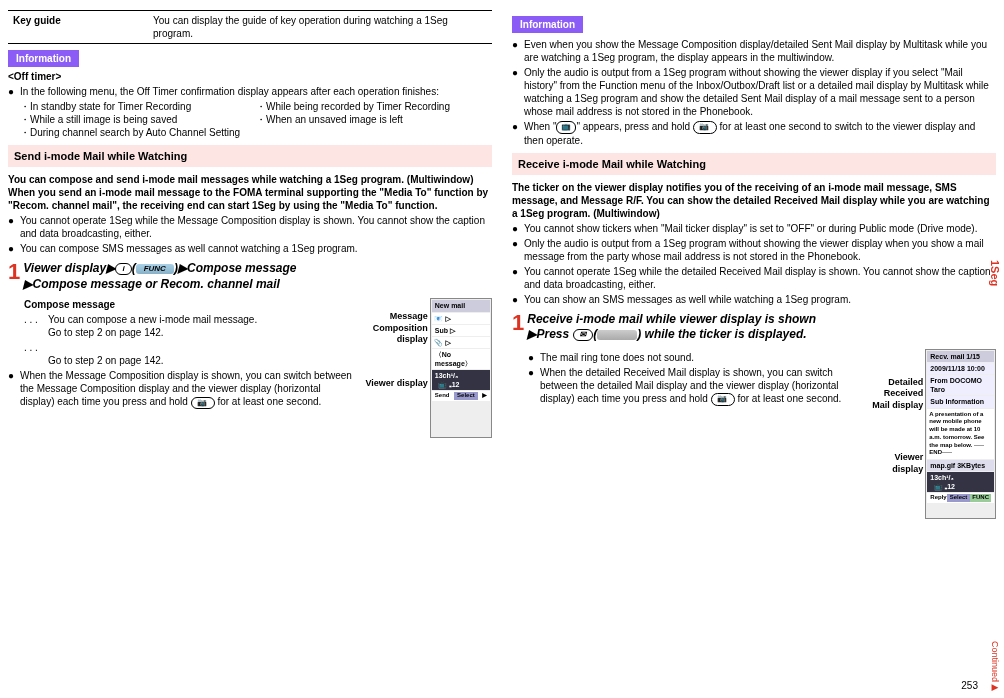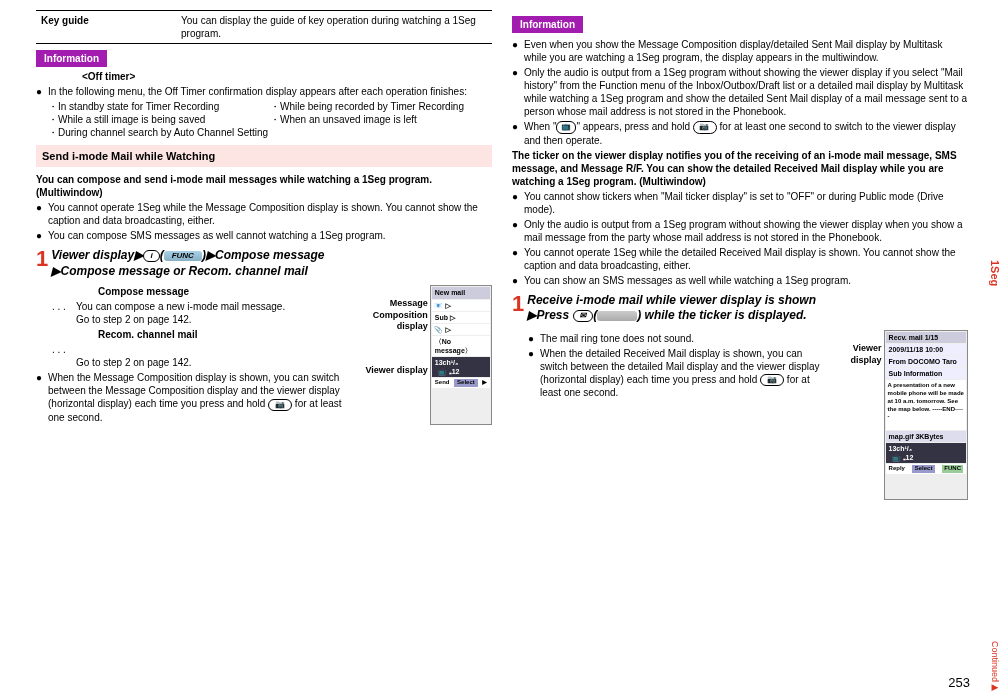--- a/index.html
+++ b/index.html
@@ -1,22 +1,22 @@
 <!DOCTYPE html>
 <html><head>
 <meta charset="utf-8">
 <style>
 * { margin: 0; padding: 0; box-sizing: border-box; }
 body { font-family: Arial, Helvetica, sans-serif; font-size: 10px; line-height: 1.3; width: 1004px; height: 698px; background: #fff; color: #000; position: relative; }
-.page { display: flex; padding: 10px 36px; gap: 20px; }
+.page { display: flex; padding: 10px 8px; gap: 20px; }
 .col { flex: 1; }
 .table-row { display: flex; border-top: 1px solid #000; border-bottom: 1px solid #000; }
 .table-cell-left { width: 140px; font-weight: bold; padding: 3px 5px; }
 .table-cell-right { flex: 1; padding: 3px 5px; }
-.info-box { background: #a21caf; color: #fff; font-weight: bold; display: inline-block; padding: 2px 8px; margin: 6px 0 3px 0; font-size: 10px; }
+.info-box { background: #8b5cf6; color: #fff; font-weight: bold; display: inline-block; padding: 2px 8px; margin: 6px 0 3px 0; font-size: 10px; }
 .section-header { background: #fce5e3; font-weight: bold; padding: 4px 6px; margin: 6px 0; font-size: 11px; }
 .bold { font-weight: bold; }
 .bullet { display: flex; margin: 2px 0; }
 .bullet-mark { width: 12px; flex-shrink: 0; }
 .bullet-text { flex: 1; }
 .sub-mark { width: 10px; flex-shrink: 0; }
 .dot-list { display: flex; flex-wrap: wrap; margin-left: 12px; }
 .dot-item { width: 50%; display: flex; }
 .step-num { color: #d32; font-size: 22px; font-weight: bold; float: left; margin-right: 3px; line-height: 1; }
 .step-text { font-weight: bold; font-size: 12px; font-style: italic; }
@@ -25,27 +25,27 @@
 .inline-icon { display: inline-block; border: 1px solid #000; border-radius: 6px; padding: 0 4px; font-size: 8px; vertical-align: middle; background: #fff; }
 .inline-icon-oval { display: inline-block; border: 1px solid #000; border-radius: 10px; padding: 0 6px; font-size: 8px; vertical-align: middle; background: #fff; }
 .func-pill { display: inline-block; background: linear-gradient(#a8d0e6, #88b0c6); border-radius: 3px; padding: 0 8px; font-size: 8px; vertical-align: middle; }
 .tri { color: #000; }
 .figure-block { display: flex; gap: 6px; margin: 6px 0; }
 .figure-text { flex: 1; }
 .figure-img { width: 130px; font-weight: bold; }
 .phone-screen { border: 1px solid #888; background: #eee; width: 120px; height: 140px; position: relative; }
 .phone-screen2 { border: 1px solid #888; background: #eee; width: 120px; height: 170px; position: relative; }
 .side-tab { position: absolute; right: 2px; top: 260px; writing-mode: vertical-rl; color: #d32; font-weight: bold; font-size: 11px; }
-.page-num { position: absolute; right: 34px; bottom: 6px; font-size: 13px; }
+.page-num { position: absolute; right: 26px; bottom: 6px; font-size: 10px; }
 .continued { position: absolute; right: 4px; bottom: 6px; writing-mode: vertical-rl; color: #d32; font-size: 9px; }
 .continued-arrow { color: #d32; }
 .def-row { display: flex; margin: 2px 0; }
 .def-dots { width: 24px; flex-shrink: 0; }
 .def-text { flex: 1; }
-.small-bold { font-weight: bold; font-size: 10px; margin-left: 46px; }
+.small-bold { font-weight: bold; font-size: 10px; }
 .screen-line { font-size: 7px; padding: 1px 3px; background: #fff; margin: 1px; }
 .screen-dark { background: #334; color: #fff; font-size: 7px; padding: 1px 3px; margin: 1px; }
 .screen-content { font-size: 6px; padding: 2px; background: #fff; margin: 1px; height: 50px; overflow: hidden; }
 </style>
 </head>
 <body>
 
 <div class="page">
 
   <div class="col">
@@ -78,20 +78,21 @@
           <span>When an unsaved image is left</span>
         </div>
       <div class="dot-item" style="width:100%">
           <span class="sub-mark">・</span>
           <span>During channel search by Auto Channel Setting</span>
         </div>
     </div>
 
     <div class="section-header">Send i-mode Mail while Watching</div>
     <p class="bold">You can compose and send i-mode mail messages while watching a 1Seg program. (Multiwindow)</p>
+    <p class="bold">When you send an i-mode mail message to the FOMA terminal supporting the "Media To" function by "Recom. channel mail", the receiving end can start 1Seg by using the "Media To" function.</p>
     <div class="bullet">
         <div class="bullet-mark">●</div>
         <div class="bullet-text">You cannot operate 1Seg while the Message Composition display is shown. You cannot show the caption and data broadcasting, either.</div>
       </div>
     <div class="bullet">
         <div class="bullet-mark">●</div>
         <div class="bullet-text">You can compose SMS messages as well cannot watching a 1Seg program.</div>
       </div>
 
     <div class="step-block">
@@ -103,21 +104,20 @@
     </div>
 
     <div class="figure-block">
       <div class="figure-text">
         <div class="indent">
           <div class="small-bold">Compose message</div>
           <div class="def-row">
               <div class="def-dots">. . .</div>
               <div class="def-text"><span>You can compose a new i-mode mail message.</span><br><span>Go to step 2 on page 142.</span></div>
             </div>
-          <div class="small-bold">Recom. channel mail</div>
           <div class="def-row">
               <div class="def-dots">. . .</div>
               <div class="def-text"><br><span>Go to step 2 on page 142.</span></div>
             </div>
         </div>
         <div class="bullet">
           <div class="bullet-mark">●</div>
           <div class="bullet-text"><span>When the Message Composition display is shown, you can switch between the Message Composition display and the viewer display (horizontal display) each time you press and hold </span><span class="inline-icon-oval">📷</span><span> for at least one second.</span></div>
         </div>
       </div>
@@ -157,20 +157,21 @@
       </div>
     <div class="bullet">
         <div class="bullet-mark">●</div>
         <div class="bullet-text">Only the audio is output from a 1Seg program without showing the viewer display if you select "Mail history" from the Function menu of the Inbox/Outbox/Draft list or a detailed mail display by Multitask while watching a 1Seg program and show the detailed Sent Mail display of a mail message sent to a person whose mail address is not stored in the Phonebook.</div>
       </div>
     <div class="bullet">
         <div class="bullet-mark">●</div>
         <div class="bullet-text"><span>When "</span><span class="inline-icon">📺</span><span>" appears, press and hold </span><span class="inline-icon-oval">📷</span><span> for at least one second to switch to the viewer display and then operate.</span></div>
       </div>
 
+    <div class="section-header">Receive i-mode Mail while Watching</div>
     <p class="bold">The ticker on the viewer display notifies you of the receiving of an i-mode mail message, SMS message, and Message R/F. You can show the detailed Received Mail display while you are watching a 1Seg program. (Multiwindow)</p>
     <div class="bullet">
         <div class="bullet-mark">●</div>
         <div class="bullet-text">You cannot show tickers when "Mail ticker display" is set to "OFF" or during Public mode (Drive mode).</div>
       </div>
     <div class="bullet">
         <div class="bullet-mark">●</div>
         <div class="bullet-text">Only the audio is output from a 1Seg program without showing the viewer display when you show a mail message from the party whose mail address is not stored in the Phonebook.</div>
       </div>
     <div class="bullet">
@@ -197,20 +198,23 @@
             <div class="bullet-text">The mail ring tone does not sound.</div>
           </div>
         <div class="bullet">
             <div class="bullet-mark">●</div>
             <div class="bullet-text"><span>When the detailed Received Mail display is shown, you can switch between the detailed Mail display and the viewer display (horizontal display) each time you press and hold </span><span class="inline-icon-oval">📷</span><span> for at least one second.</span></div>
           </div>
       </div>
       <div class="figure-img">
         <div style="display:flex;align-items:flex-start;">
           <div style="text-align:right;font-size:9px;margin-right:2px;">
+            <div style="height:90px;display:flex;align-items:center;justify-content:flex-end;">
+                <span>Detailed Received Mail display</span>
+              </div>
             <div style="height:50px;display:flex;align-items:center;justify-content:flex-end;">
                 <span>Viewer display</span>
               </div>
           </div>
           <div class="phone-screen2">
             <div class="screen-line" style="background:#ccd;">Recv. mail       1/15</div>
             <div class="screen-line" style="background:#eef;">2009/11/18 10:00</div>
             <div class="screen-line" style="background:#eef;">From DOCOMO Taro</div>
             <div class="screen-line" style="background:#eef;">Sub Information</div>
             <div class="screen-content">A presentation of a new mobile phone will be made at 10 a.m. tomorrow. See the map below.

